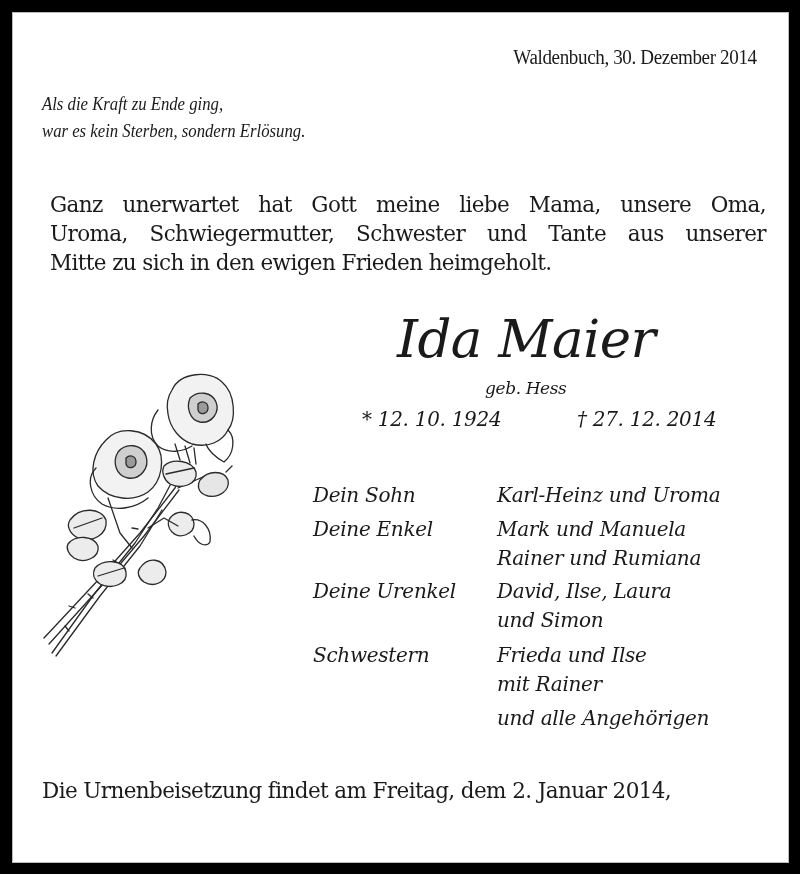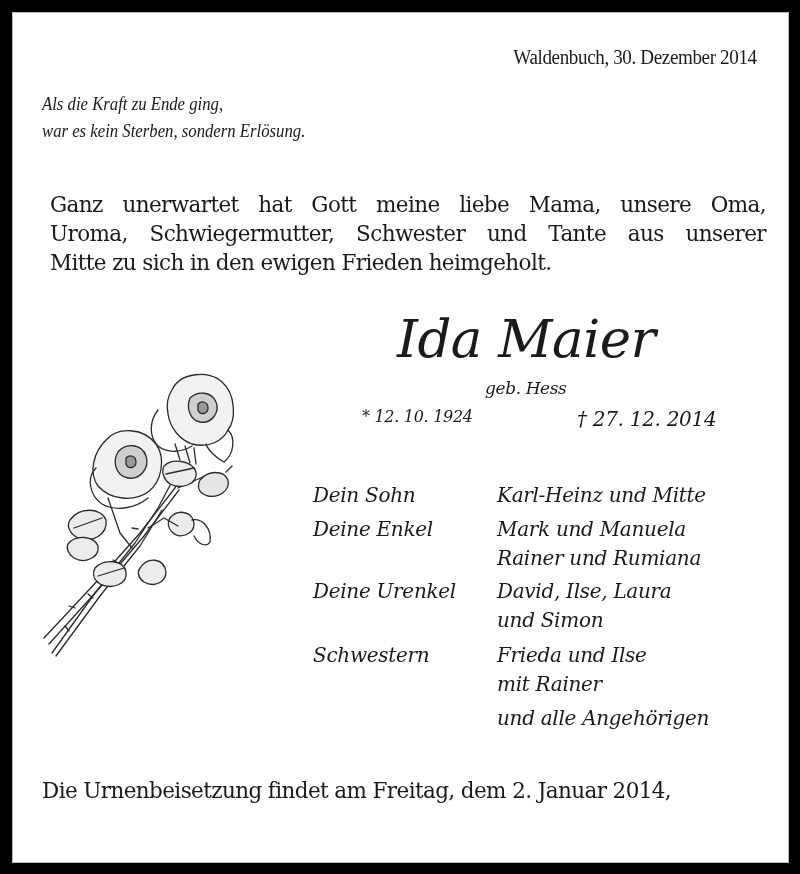--- a/index.html
+++ b/index.html
@@ -13,21 +13,21 @@
   .lib { font-family:"Liberation Serif", serif; }
   .date-line { top:47px; right:43px; font-size:20.5px; letter-spacing:-0.4px; transform:scaleX(0.93); transform-origin:right; }
   .quote { left:42px; font-style:italic; font-size:19px; transform:scaleX(0.88); transform-origin:left; }
   .q1 { top:94px; } .q2 { top:121px; }
   .intro { position:absolute; left:42px; top:190px; width:716px; font-size:21.5px; line-height:29px;
            color:#1a1a1a; text-align:justify; font-family:"DejaVu Serif", serif; letter-spacing:-0.6px;margin-left:8px; }
   .intro span { display:block; text-align:justify; text-align-last:justify; }
   .intro span.last { text-align-last:left; }
   .name { left:397px; top:312px; font-size:53px; letter-spacing:-0.5px; }
   .maiden { left:485px; top:380px; font-size:17px; letter-spacing:-0.4px; }
-  .born { left:362px; top:409px; font-size:16px; letter-spacing:-0.3px; }
+  .born { left:362px; top:409px; font-size:20px; letter-spacing:-0.3px; }
   .died { left:553px; top:409px; font-size:20px; letter-spacing:-0.3px;margin-left:24px; }
   .lbl { left:313px; font-size:20px; letter-spacing:-0.3px; }
   .val { left:497px; font-size:20px; letter-spacing:-0.3px; }
   .footer { position:absolute; left:42px; top:776px; font-size:21.5px; line-height:29px; color:#1a1a1a;
             font-family:"DejaVu Serif", serif; letter-spacing:-0.6px; white-space:nowrap; }
   .footer span { display:block; }
   .rose { position:absolute; left:40px; top:368px; width:200px; height:290px; }
 </style>
 </head>
 <body>
@@ -85,21 +85,21 @@
     <path d="M100 200 C108 188 124 190 126 204 C126 214 114 220 104 214 C98 210 97 204 100 200 Z" fill="#ececec"></path>
     <path d="M124 98 C132 90 152 92 156 104 C158 116 142 122 130 116 C124 112 121 104 124 98 Z" fill="#ececec"></path>
     <path d="M126 106 L154 100"></path>
     <path d="M130 150 C138 140 154 144 154 156 C154 166 140 172 132 164 C128 160 127 154 130 150 Z" fill="#ececec"></path>
     <path d="M152 152 C162 150 172 160 170 174 C166 180 158 176 154 168"></path>
     <path d="M108 160 L124 150 L138 158"></path>
   </g>
 </svg>
 
 <div class="t serif lbl" style="top:485px">Dein Sohn</div>
-<div class="t serif val" style="top:485px">Karl-Heinz und Mitte</div>
+<div class="t serif val" style="top:485px">Karl-Heinz und Uroma</div>
 
 <div class="t serif lbl" style="top:519px">Deine Enkel</div>
 <div class="t serif val" style="top:519px">Mark und Manuela</div>
 <div class="t serif val" style="top:548px">Rainer und Rumiana</div>
 
 <div class="t serif lbl" style="top:581px">Deine Urenkel</div>
 <div class="t serif val" style="top:581px">David, Ilse, Laura</div>
 <div class="t serif val" style="top:610px">und Simon</div>
 
 <div class="t serif lbl" style="top:645px">Schwestern</div>

